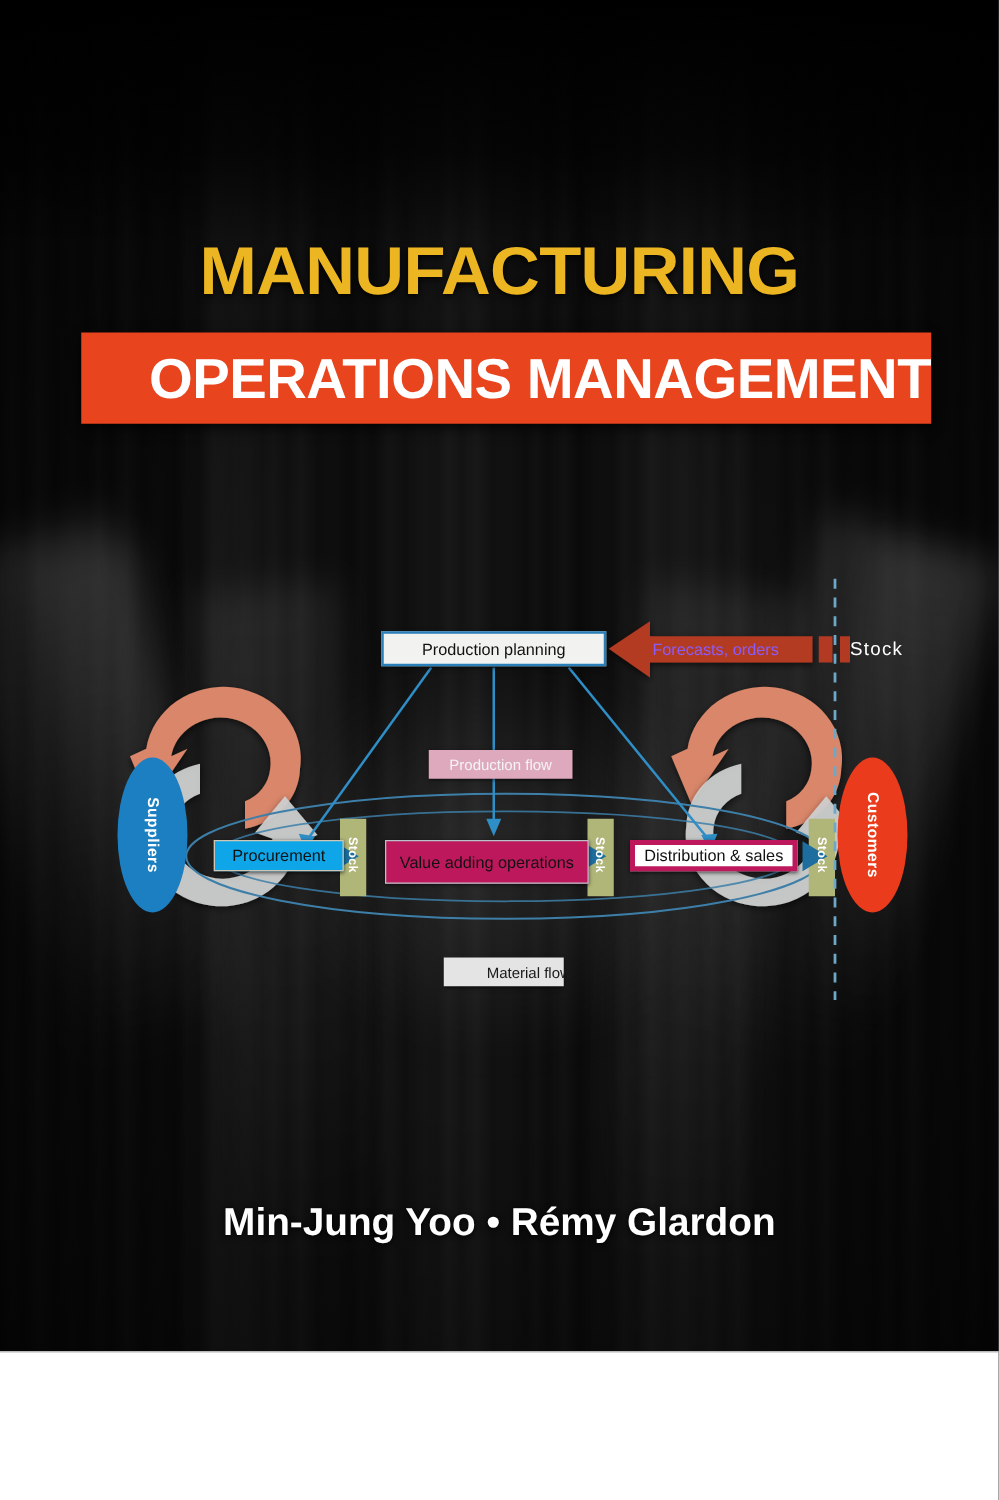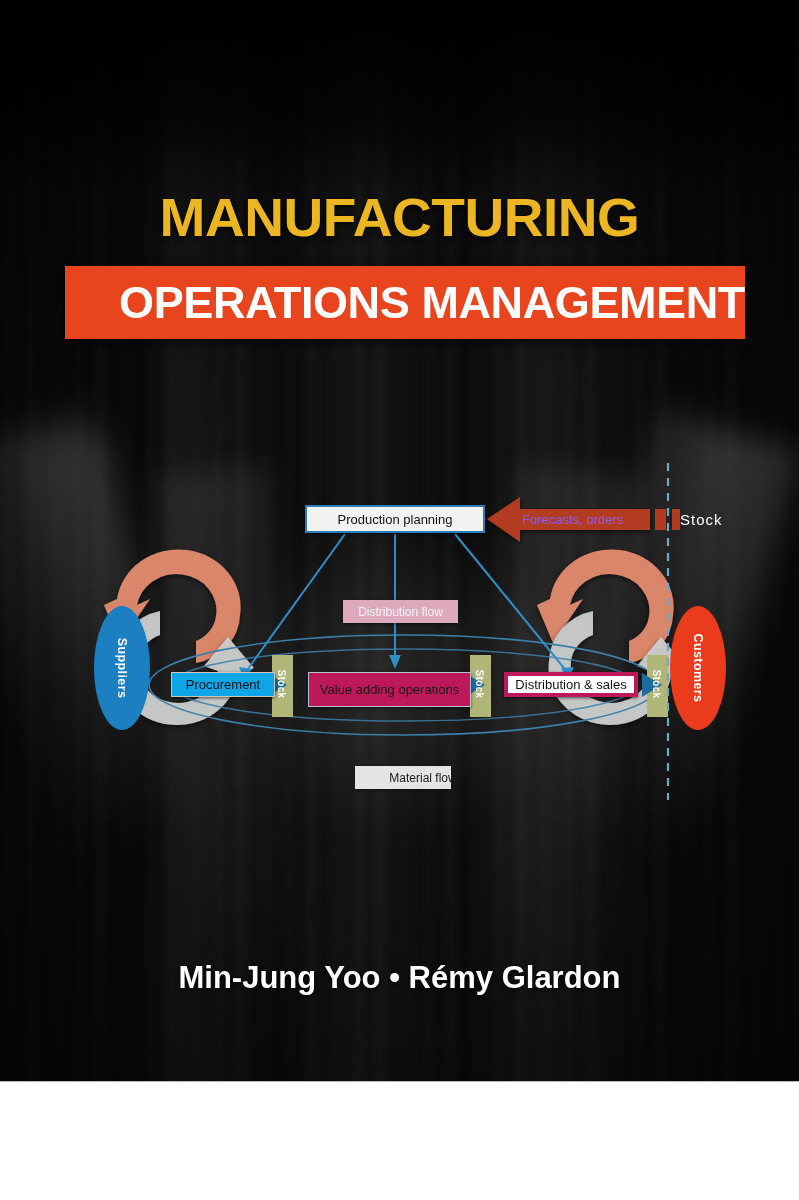--- a/index.html
+++ b/index.html
@@ -212,21 +212,21 @@
       <rect x="672" y="54" width="8" height="21" fill="#b23a22"></rect>
 
       <line x1="668" y1="8" x2="668" y2="345" stroke="#6ea8c8" stroke-width="2.2" stroke-dasharray="8 7"></line>
     </svg>
 
     <div class="dlabel" id="box-production">Production planning</div>
     <div class="dlabel" id="box-procurement">Procurement</div>
     <div class="dlabel" id="box-value">Value adding operations</div>
     <div class="dlabel" id="box-distribution">Distribution &amp; sales</div>
 
-    <div class="dlabel" id="label-information">Distribution flow</div>
+    <div class="dlabel" id="label-information">Production flow</div>
     <div class="dlabel" id="label-material">Material flow</div>
     <div class="dlabel" id="label-forecasts">Forecasts, orders</div>
     <div class="dlabel" id="label-market">Stock</div>
 
     <div class="ellipse-label" id="label-suppliers">Suppliers</div>
     <div class="ellipse-label" id="label-customers">Customers</div>
 
     <div class="stock-label" id="stock-1">Stock</div>
     <div class="stock-label" id="stock-2">Stock</div>
     <div class="stock-label" id="stock-3">Stock</div>

